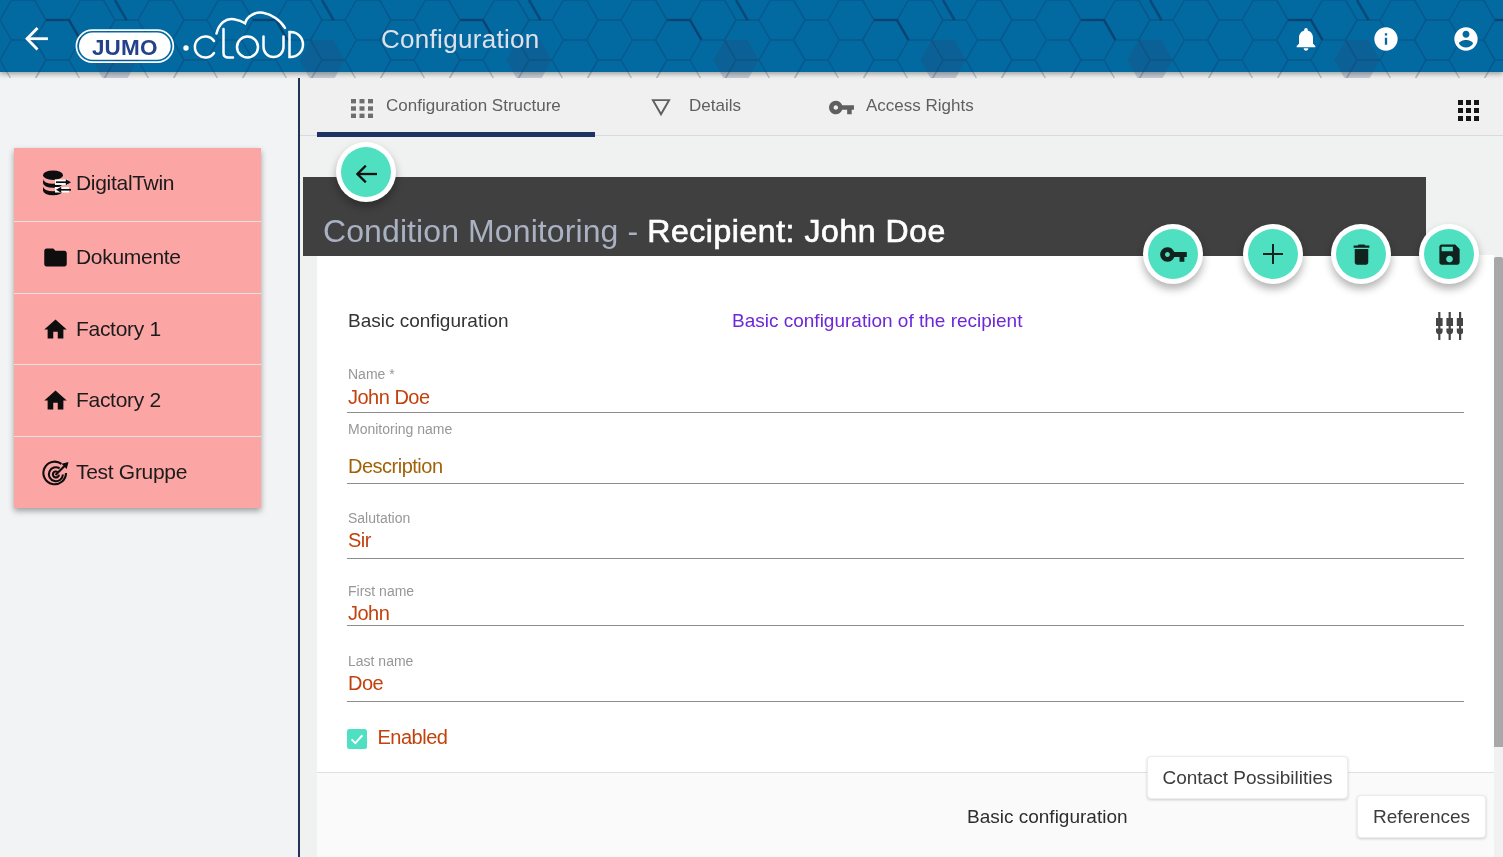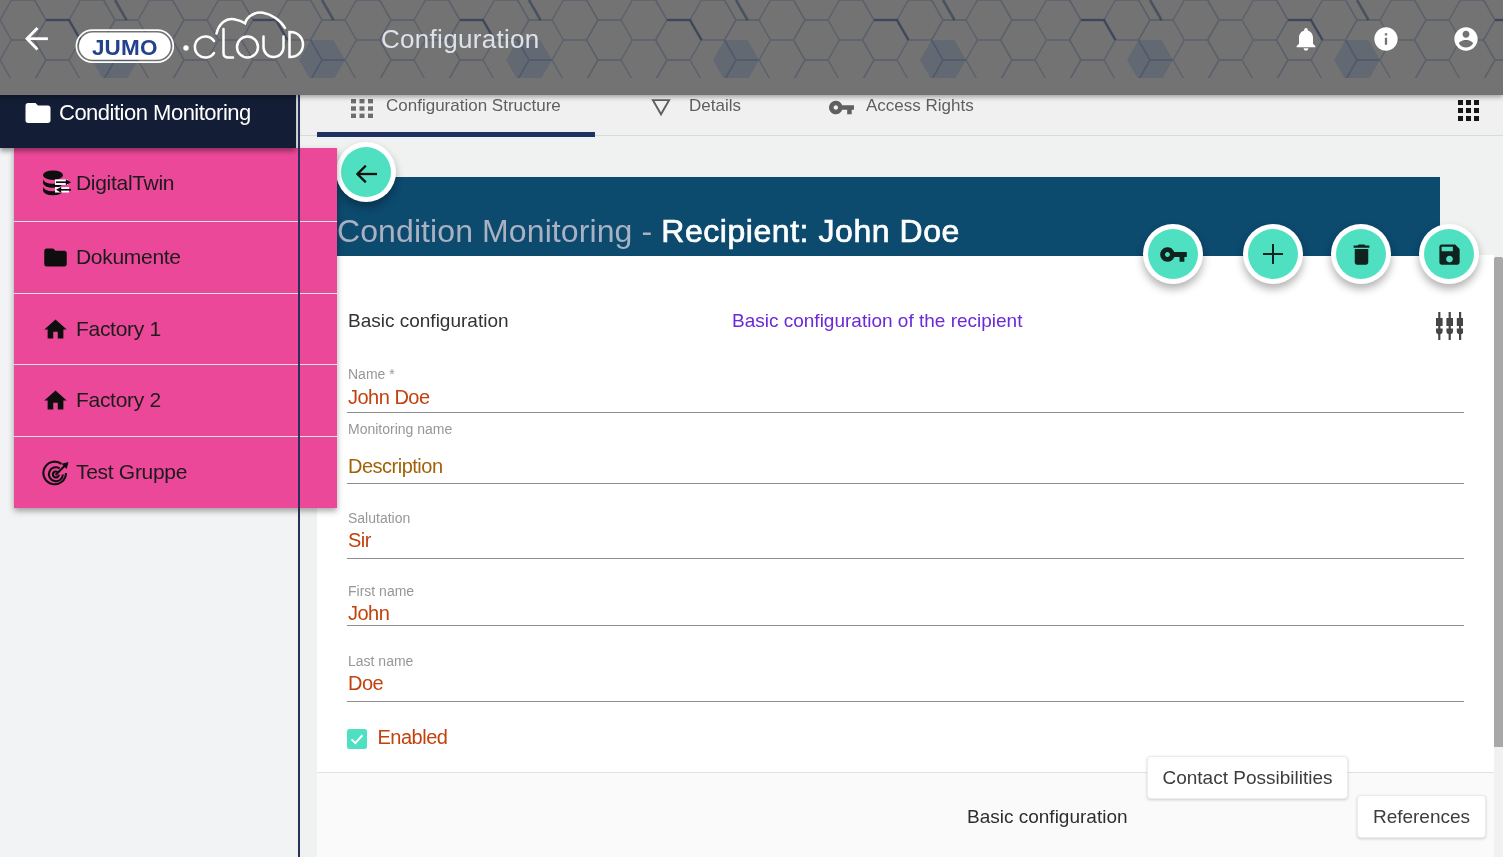--- a/index.html
+++ b/index.html
@@ -1,34 +1,34 @@
 <!DOCTYPE html>
 <html><head>
 <meta charset="utf-8">
 <style>
 *{margin:0;padding:0;box-sizing:border-box}
 html,body{width:1503px;height:857px;overflow:hidden;font-family:"Liberation Sans",sans-serif;background:#f0f1f1}
 .abs{position:absolute}
-#topbar{position:absolute;left:0;top:0;width:1503px;height:95px;background:#737373;box-shadow:0 2px 5px rgba(0,0,0,.35);z-index:30}
+#topbar{position:absolute;left:0;top:0;width:1503px;height:72px;background:#0369a1;box-shadow:0 2px 5px rgba(0,0,0,.35);z-index:30}
 #tb-title{position:absolute;left:381px;top:24px;font-size:26px;color:#dde1e9;letter-spacing:.3px}
 #sidebar{position:absolute;left:0;top:78px;width:297px;height:779px;background:#f2f3f4;z-index:20}
 #sidehead{position:absolute;left:0;top:0;width:296px;height:70px;background:#131d35;box-shadow:0 3px 5px rgba(0,0,0,.4);z-index:4}
 #sidehead .txt{position:absolute;left:59px;top:22px;font-size:22px;letter-spacing:-0.5px;color:#fff}
-#sidecard{position:absolute;left:14px;top:70px;width:323px;background:#ec4899;box-shadow:0 3px 6px rgba(0,0,0,.35);z-index:2}
+#sidecard{position:absolute;left:14px;top:70px;width:247px;background:#fca5a5;box-shadow:0 3px 6px rgba(0,0,0,.35);z-index:2}
 .sitem{position:relative;height:71.7px;border-top:1px solid #e4e4e4}
 .sitem:first-child{height:73px}
 .sitem:first-child{border-top:none}
 .sitem .txt{position:absolute;left:62px;top:23px;font-size:21px;letter-spacing:-0.3px;color:#1b1b1b}
 .sitem svg{position:absolute;left:28px;top:22px}
 #sideline{position:absolute;left:298px;top:78px;width:2px;height:779px;background:#25335c;z-index:25}
 #tabbar{position:absolute;left:299px;top:78px;width:1204px;height:58px;background:#f0f0f1;border-bottom:1px solid #dadada;z-index:1}
 .tabtxt{position:absolute;font-size:17px;color:#5f5f5f;z-index:2}
 
 #tabu{position:absolute;left:317px;top:132px;width:278px;height:5px;background:#1e3364;z-index:2}
-#band{position:absolute;left:317px;top:177px;width:1123px;height:78.5px;background:#0c4a6e;z-index:3}
+#band{position:absolute;left:303px;top:177px;width:1123px;height:78.5px;background:#404040;z-index:3}
 #band .t1{position:absolute;left:20px;top:37.5px;font-size:32px;letter-spacing:0.1px;color:#a9b1c3;white-space:nowrap;line-height:1}
 #band .t1 b{color:#fff;font-weight:normal;letter-spacing:0.55px;-webkit-text-stroke:0.7px #fff}
 #content{position:absolute;left:317px;top:255px;width:1177px;height:517px;background:#fff;z-index:2}
 #botbar{position:absolute;left:317px;top:772px;width:1177px;height:85px;background:#fafafa;border-top:1px solid #e0e0e0;z-index:2}
 .cbtn{position:absolute;z-index:10}
 .halo{position:absolute;background:#fff;border-radius:50%;box-shadow:0 5px 9px rgba(0,0,0,.3)}
 .core{position:absolute;background:#4fe0c2;border-radius:50%;display:flex;align-items:center;justify-content:center}
 .flabel{position:absolute;font-size:14px;color:#979797;z-index:5}
 .fvalue{position:absolute;font-size:20px;letter-spacing:-0.5px;color:#c2410c;z-index:5}
 .fplace{position:absolute;font-size:20px;letter-spacing:-0.5px;color:#a16207;z-index:5}
@@ -91,26 +91,20 @@
     </svg>
   <svg class="abs" style="left:1372px;top:25px" width="28" height="28" viewBox="0 0 24 24">
       <path fill="#fff" d="M12 2C6.48 2 2 6.48 2 12s4.48 10 10 10 10-4.48 10-10S17.52 2 12 2zm1 15h-2v-6h2v6zm0-8h-2V7h2v2z"></path>
     </svg>
   <svg class="abs" style="left:1452px;top:25px" width="28" height="28" viewBox="0 0 24 24">
       <path fill="#fff" d="M12 2C6.48 2 2 6.48 2 12s4.48 10 10 10 10-4.48 10-10S17.52 2 12 2zm0 3c1.66 0 3 1.34 3 3s-1.34 3-3 3-3-1.34-3-3 1.34-3 3-3zm0 14.2c-2.5 0-4.71-1.28-6-3.22.03-1.99 4-3.08 6-3.08 1.99 0 5.97 1.09 6 3.08-1.29 1.94-3.5 3.22-6 3.22z"></path>
     </svg>
 </div>
 
 <div id="sidebar">
-  <div id="sidehead">
-    <svg class="abs" style="left:23px;top:20px" width="30" height="30" viewBox="0 0 24 24">
-        <path fill="#fff" d="M10 4H4c-1.1 0-1.99.9-1.99 2L2 18c0 1.1.9 2 2 2h16c1.1 0 2-.9 2-2V8c0-1.1-.9-2-2-2h-8l-2-2z"></path>
-      </svg>
-    <div class="txt">Condition Monitoring</div>
-  </div>
   <div id="sidecard">
     <div class="sitem">
       <svg width="30" height="28" viewBox="0 0 30 28">
         <ellipse cx="11" cy="5.2" rx="10" ry="4.8" fill="#0e0e0e"></ellipse>
         <path d="M1 9 a10 4.8 0 0 0 20 0 v4 a10 4.8 0 0 1 -20 0 z" fill="#0e0e0e"></path>
         <path d="M1 16.5 a10 4.8 0 0 0 20 0 v4 a10 4.8 0 0 1 -20 0 z" fill="#0e0e0e"></path>
         <g>
           <line x1="13" y1="12.2" x2="26" y2="12.2" stroke="#fff" stroke-width="5.5"></line>
           <line x1="13" y1="19.8" x2="27" y2="19.8" stroke="#fff" stroke-width="5.5"></line>
           <line x1="14" y1="12.2" x2="25" y2="12.2" stroke="#0e0e0e" stroke-width="1.7"></line>

